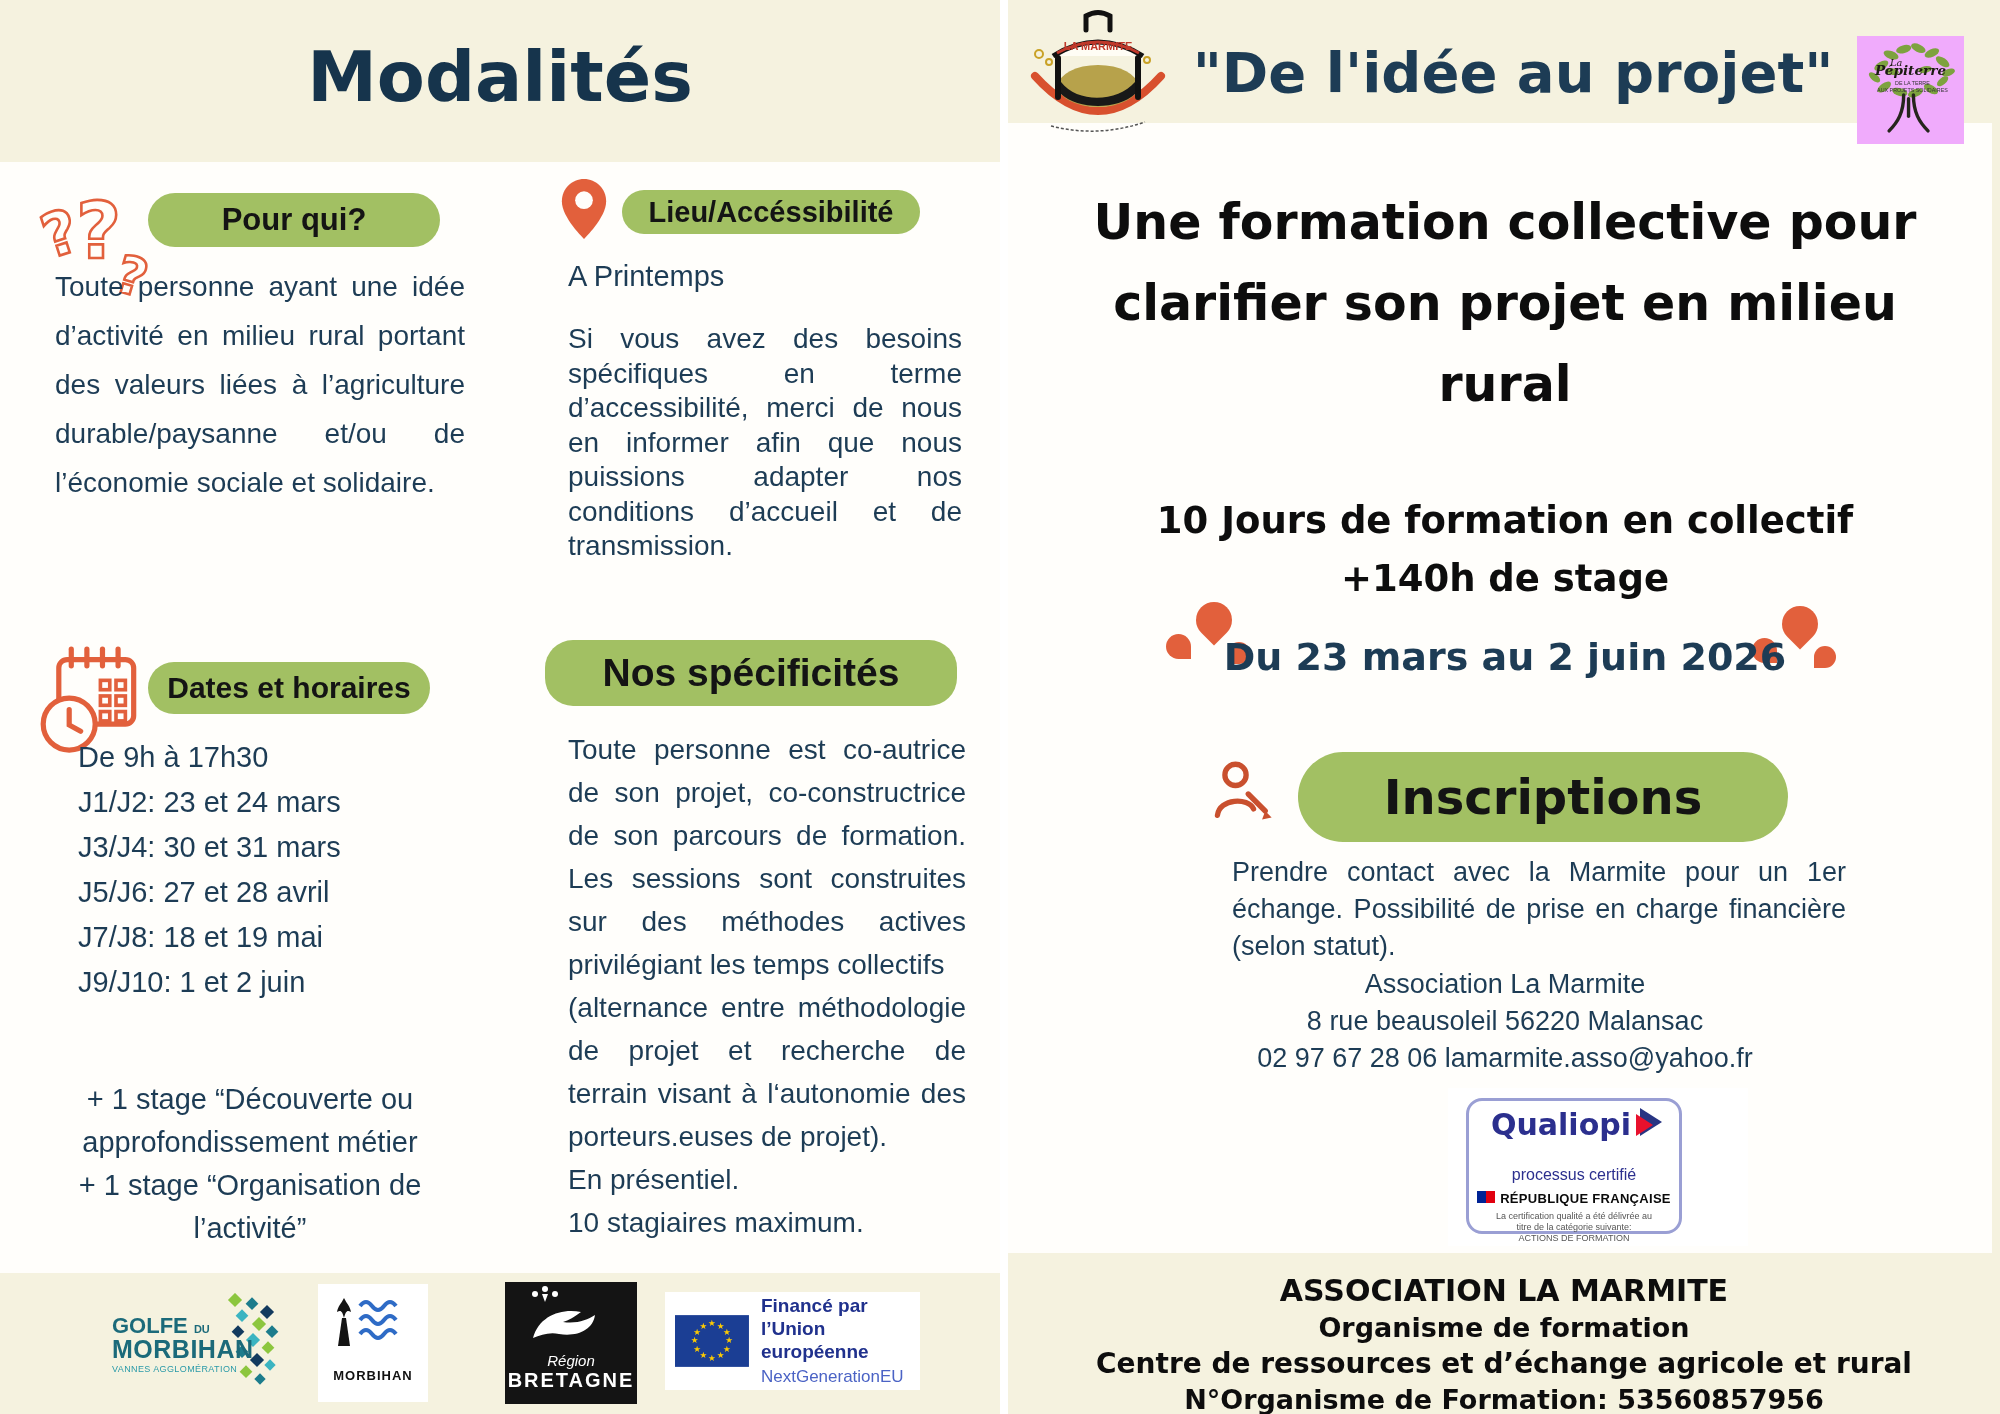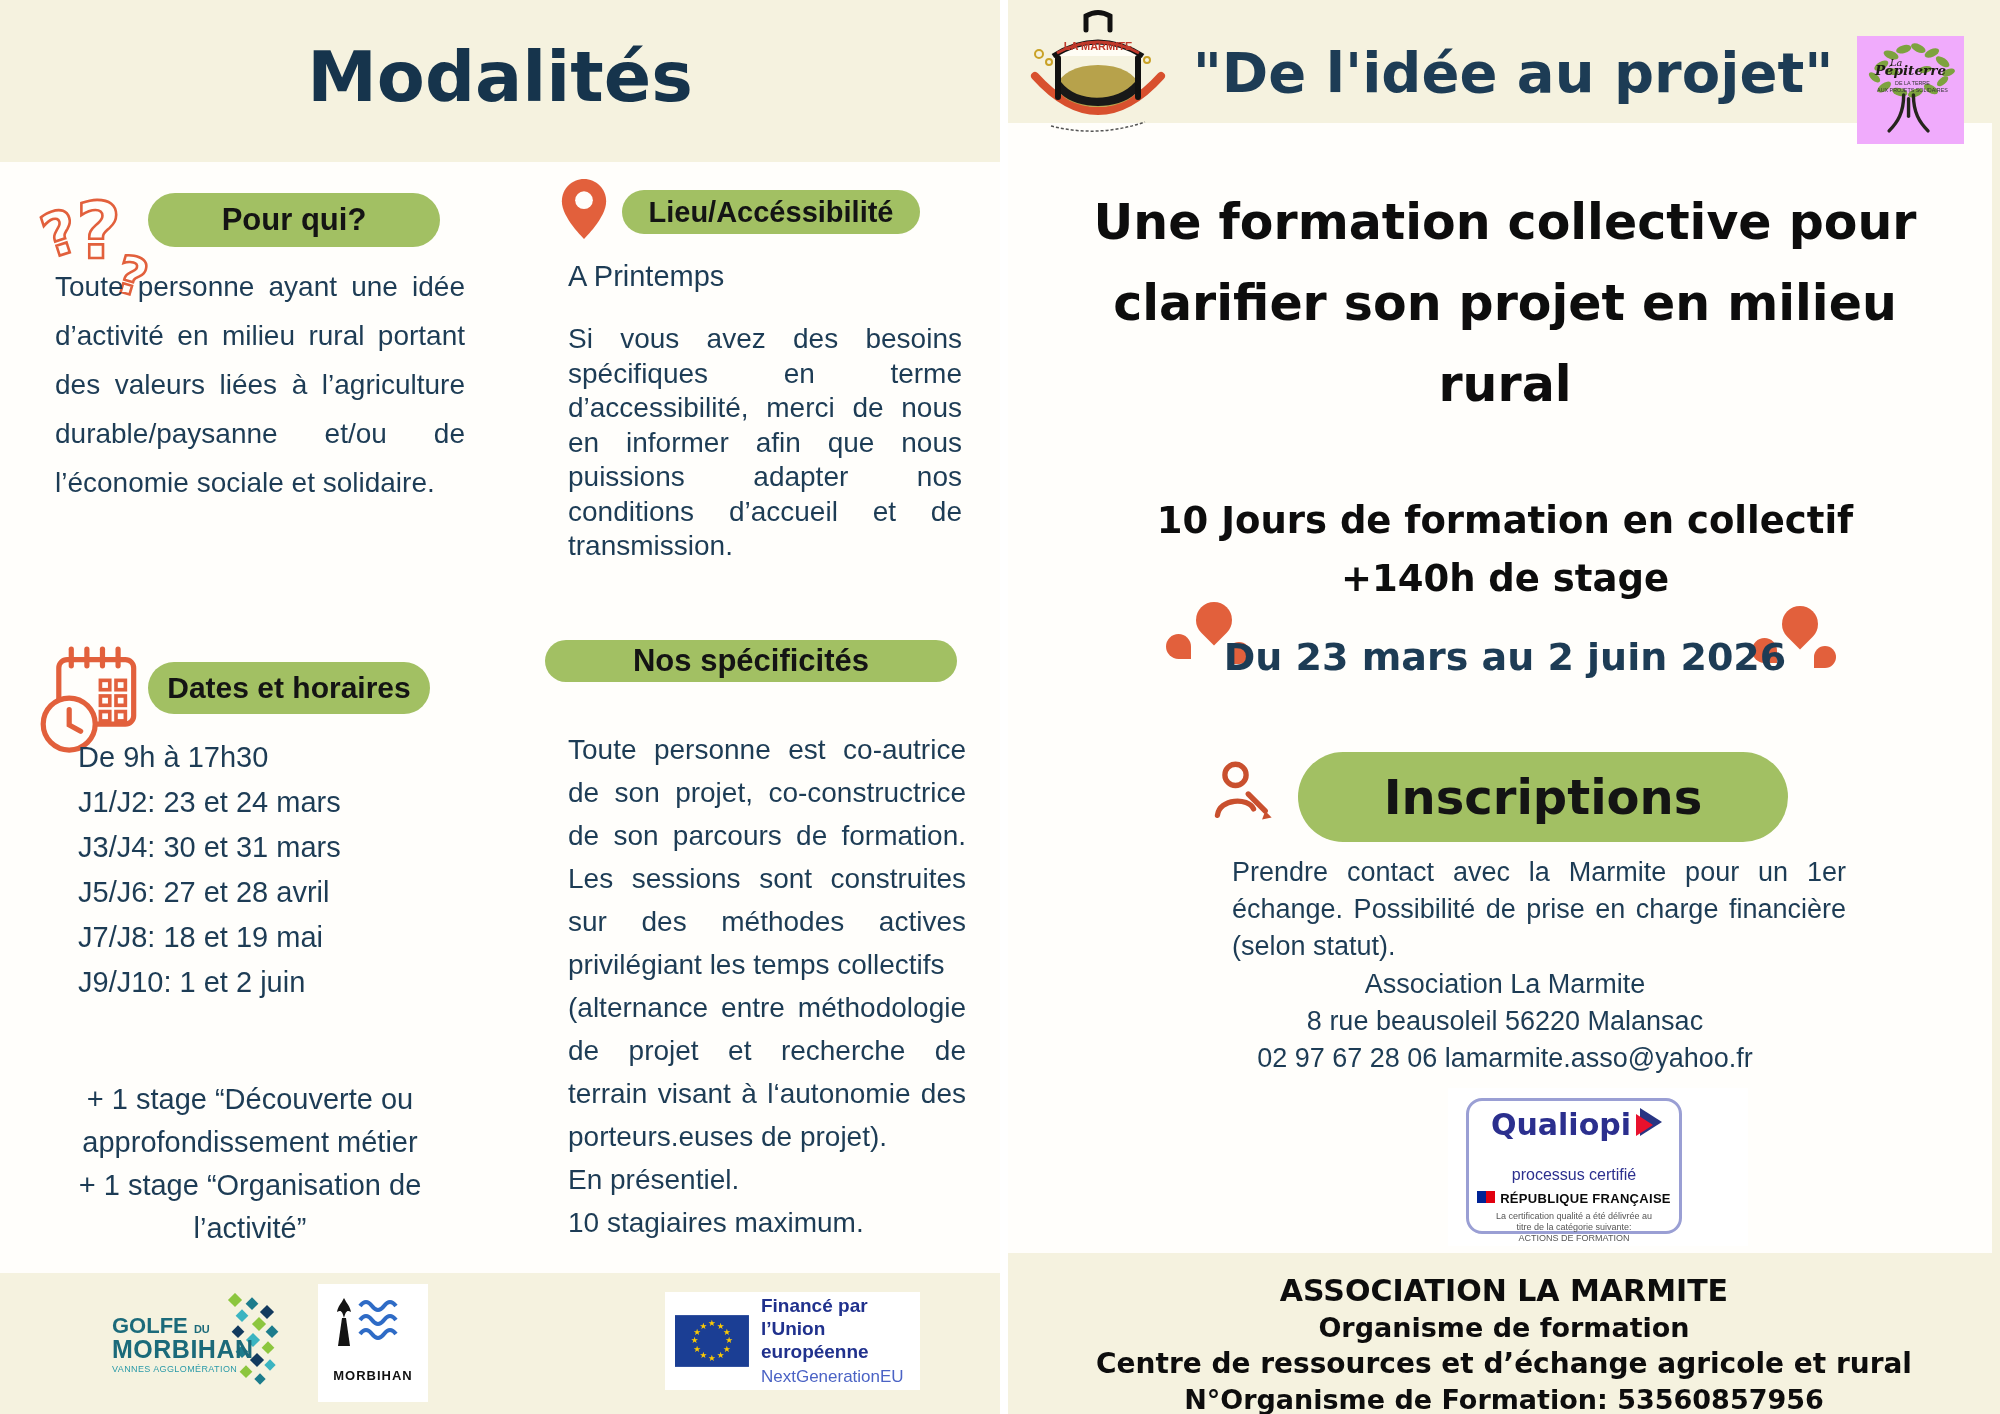--- a/index.html
+++ b/index.html
@@ -144,21 +144,21 @@
     <div>J3/J4: 30 et 31 mars</div>
     <div>J5/J6: 27 et 28 avril</div>
     <div>J7/J8: 18 et 19 mai</div>
     <div>J9/J10: 1 et 2 juin</div>
   </div>
   <div class="abs p-stages">
     <div>+ 1 stage “Découverte ou approfondissement métier</div>
     <div>+ 1 stage “Organisation de l’activité”</div>
   </div>
 
-  <div class="abs pill" style="left:545px; top:640px; width:412px; height:42px; font-size:31px;">
+  <div class="abs pill" style="left:545px; top:640px; width:412px; height:66px; font-size:39px;">
     <span>Nos spécificités</span>
   </div>
   <div class="abs para p-spec">
     <div>Toute personne est co-autrice de son projet, co-constructrice de son parcours de formation. Les sessions sont construites sur des méthodes actives privilégiant les temps collectifs</div>
     <div>(alternance entre méthodologie de projet et recherche de terrain visant à l‘autonomie des porteurs.euses de projet).</div>
     <div style="text-align:left;">En présentiel.</div>
     <div style="text-align:left;">10 stagiaires maximum.</div>
   </div>
 
   <div class="logo-box" style="left:112px; top:1293px; width:170px; height:102px;">
@@ -194,20 +194,33 @@
       <path d="M12,24 L16,24 L20,52 L8,52 Z" fill="#141414"></path>
       <g fill="none" stroke="#2e6bc6" stroke-width="4">
         <path d="M30,12 q6,-8 12,0 t12,0 t12,0"></path>
         <path d="M30,26 q6,-8 12,0 t12,0 t12,0"></path>
         <path d="M30,40 q6,-8 12,0 t12,0 t12,0"></path>
       </g>
     </svg>
     <div style="font-size:13px; font-weight:bold; color:#111; letter-spacing:1px; margin-top:8px;">MORBIHAN</div>
   </div>
 
+  <div class="logo-box bret-box" style="left:505px; top:1282px;">
+    <svg width="132" height="70">
+      <g fill="#ffffff">
+        <circle cx="30" cy="12" r="3"></circle>
+          <circle cx="40" cy="7" r="3"></circle>
+          <circle cx="50" cy="12" r="3"></circle>
+        <path d="M37,12 L43,12 L40,20 Z"></path>
+        <path d="M28,56 C34,34 56,26 76,30 C68,36 64,38 58,40 C72,42 82,38 90,33 C88,48 72,55 54,52 C44,50 36,53 28,56 Z"></path>
+      </g>
+    </svg>
+    <div style="font-size:15px; font-style:italic; margin-top:-4px;">Région</div>
+    <div style="font-size:20px; font-weight:bold; letter-spacing:2px;">BRETAGNE</div>
+  </div>
 
   <div class="logo-box eu-box" style="left:665px; top:1292px;">
     <svg width="88" height="62" viewBox="0 0 60 42">
       <rect x="0" y="0" width="60" height="42" fill="#1b3e94"></rect>
       <g fill="#ffcc00" font-size="7" text-anchor="middle" font-family="DejaVu Sans, sans-serif">
         <text x="30" y="9">★</text>
           <text x="37" y="11">★</text>
           <text x="42" y="16">★</text>
         <text x="44" y="23">★</text>
           <text x="42" y="30">★</text>

